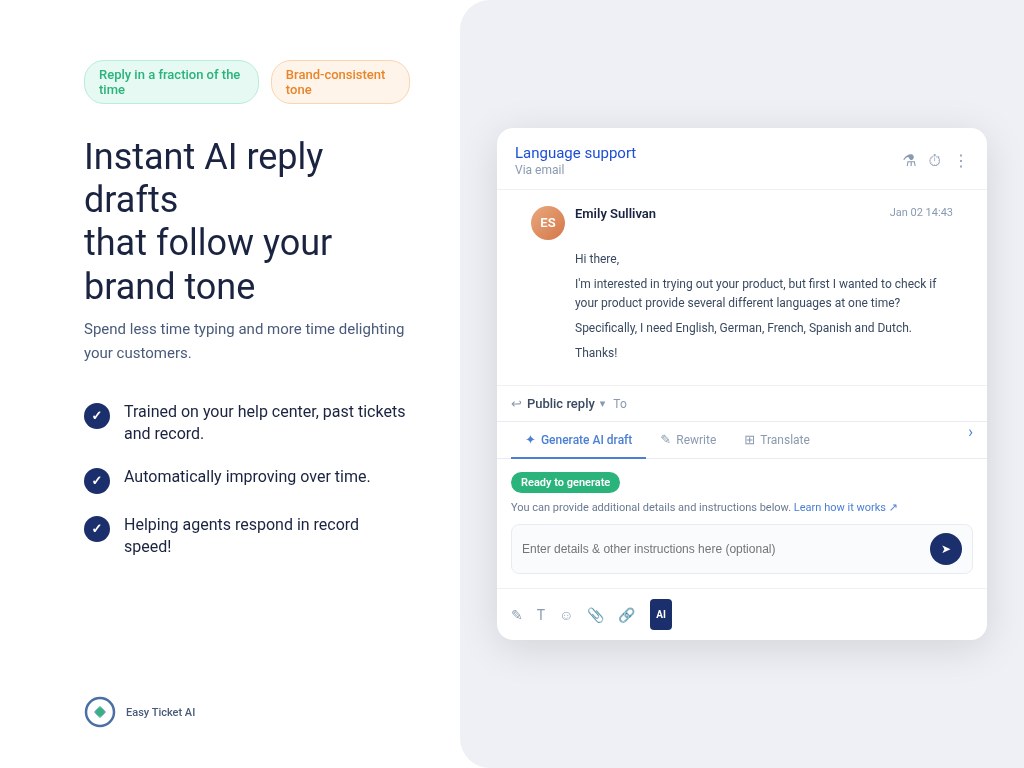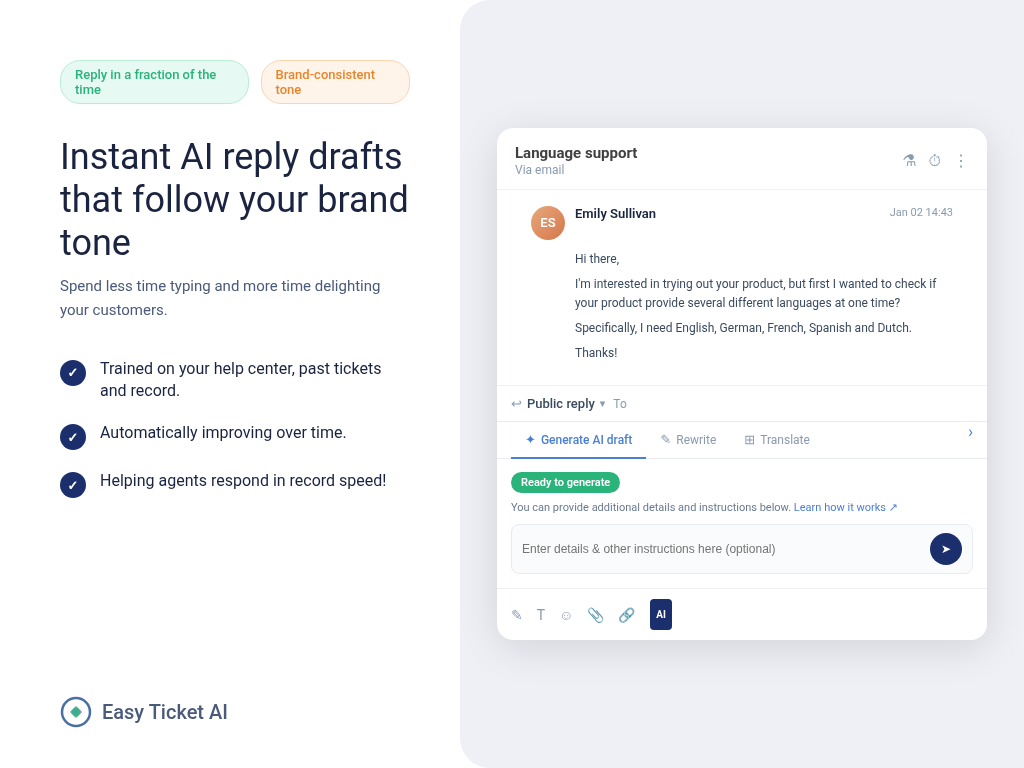--- a/index.html
+++ b/index.html
@@ -8,21 +8,21 @@
       background: #ffffff;
       width: 1024px;
       height: 768px;
       overflow: hidden;
       display: flex;
       align-items: stretch;
     }
 
     .left-panel {
       width: 460px;
-      padding: 60px 50px 40px 60px;
+      padding: 60px 50px 40px 84px;
       display: flex;
       flex-direction: column;
       justify-content: space-between;
     }
 
     .left-content {
       flex: 1;
     }
 
     .tags-row {
@@ -114,21 +114,21 @@
       gap: 10px;
       margin-top: auto;
     }
 
     .logo-icon {
       width: 32px;
       height: 32px;
     }
 
     .logo-text {
-      font-size: 20px;
+      font-size: 11px;
       color: #4a5a7a;
       font-weight: 500;
     }
 
     .right-panel {
       flex: 1;
       background: #eef0f5;
       border-radius: 30px 0 0 30px;
       display: flex;
       align-items: center;
@@ -149,22 +149,22 @@
       border-bottom: 1px solid #f0f0f0;
       display: flex;
       align-items: center;
       justify-content: space-between;
     }
 
     .card-header-left {}
 
     .card-title {
       font-size: 15px;
-      font-weight: 700;
-      color: #404040;
+      font-weight: 400;
+      color: #1d4ed8;
     }
 
     .card-subtitle {
       font-size: 12px;
       color: #8a9ab0;
       margin-top: 1px;
     }
 
     .card-header-icons {
       display: flex;

